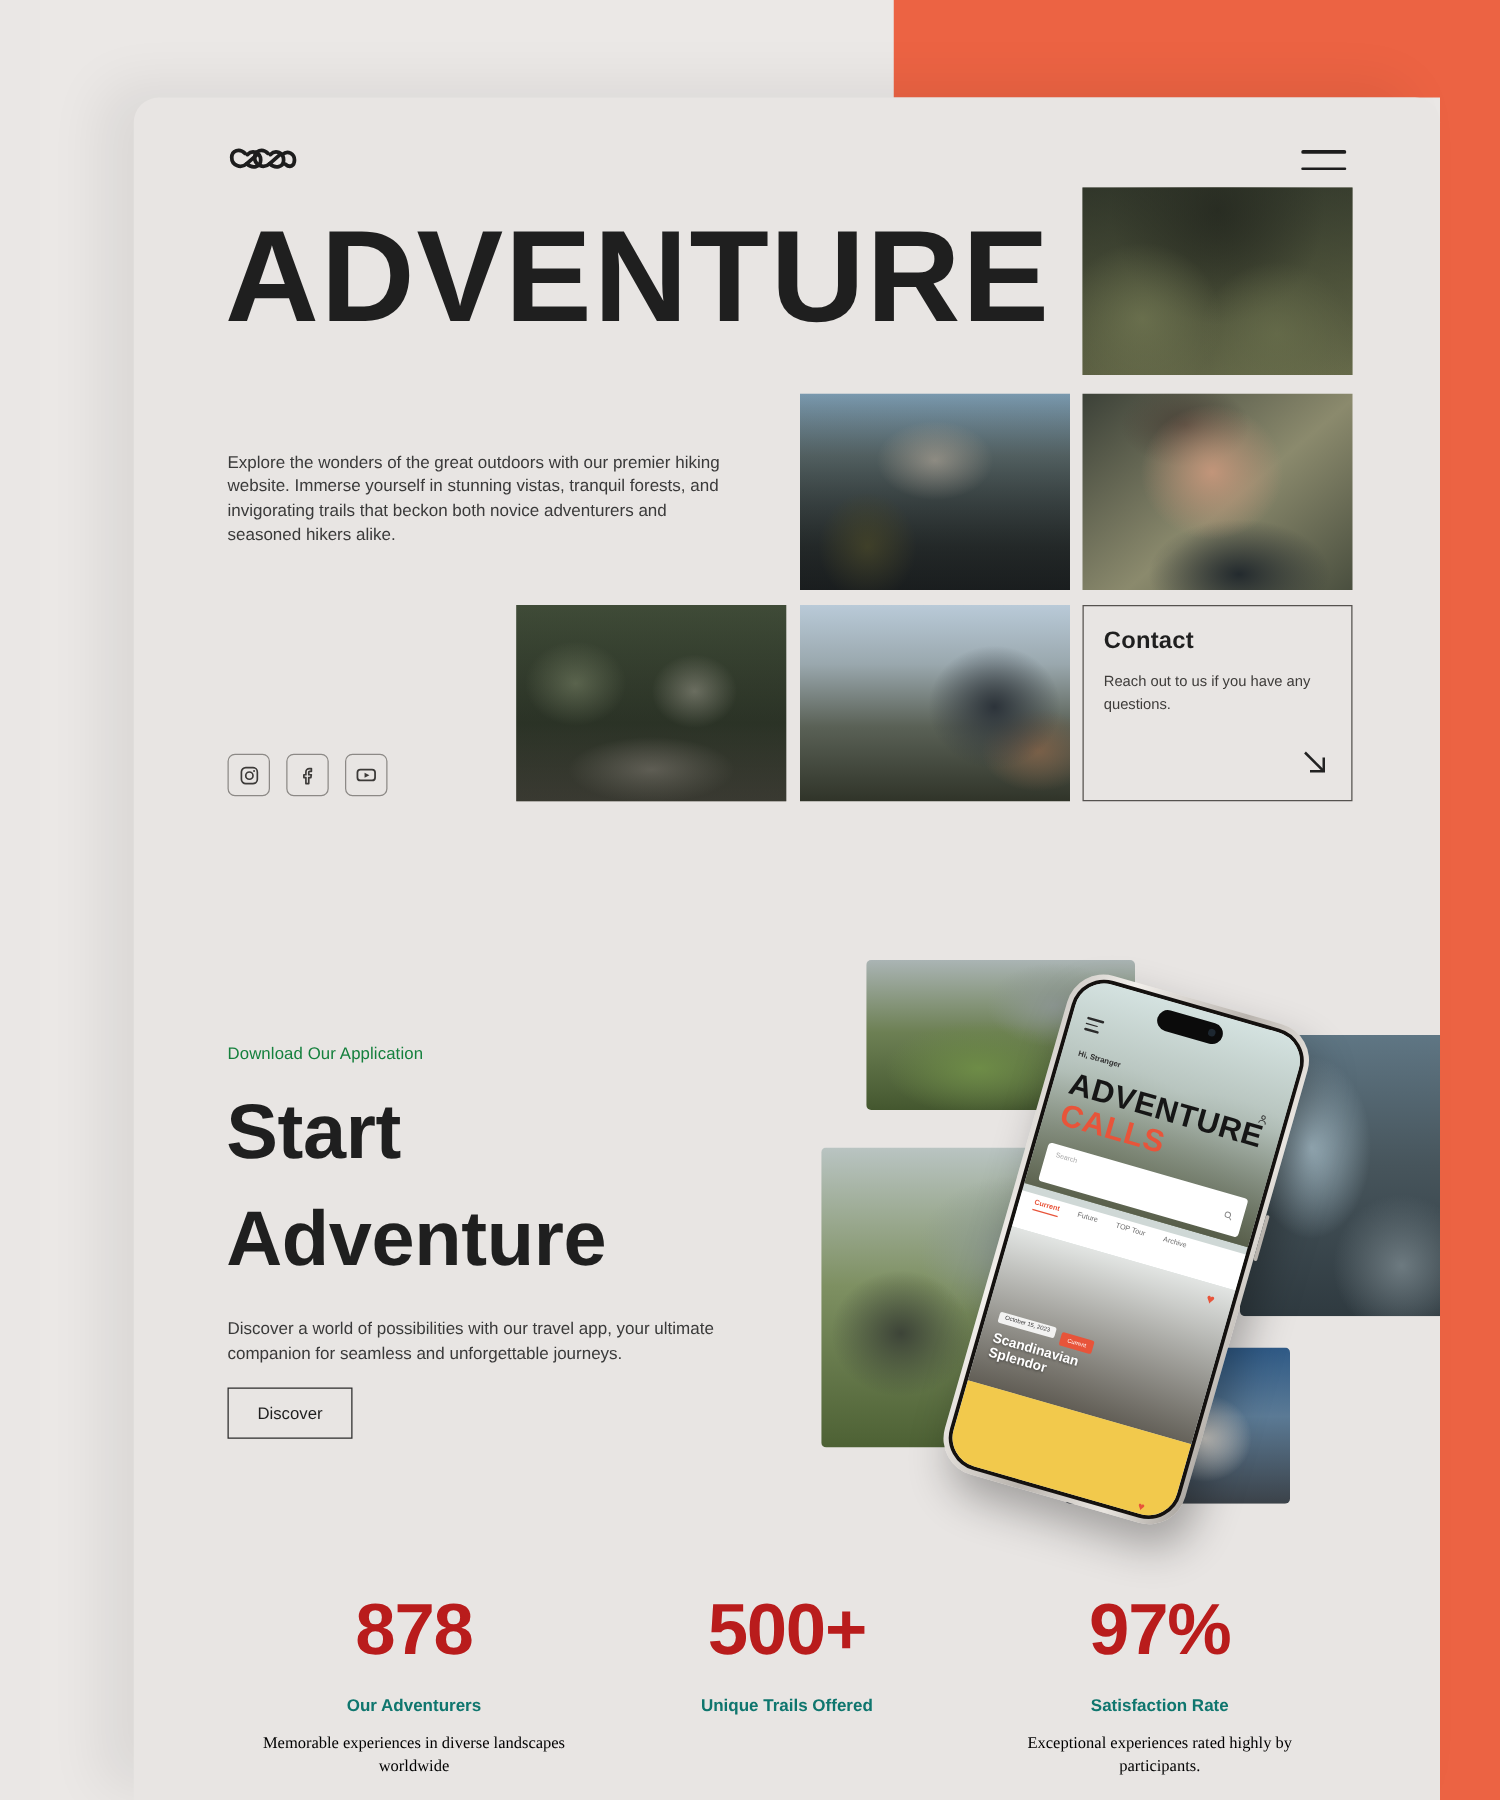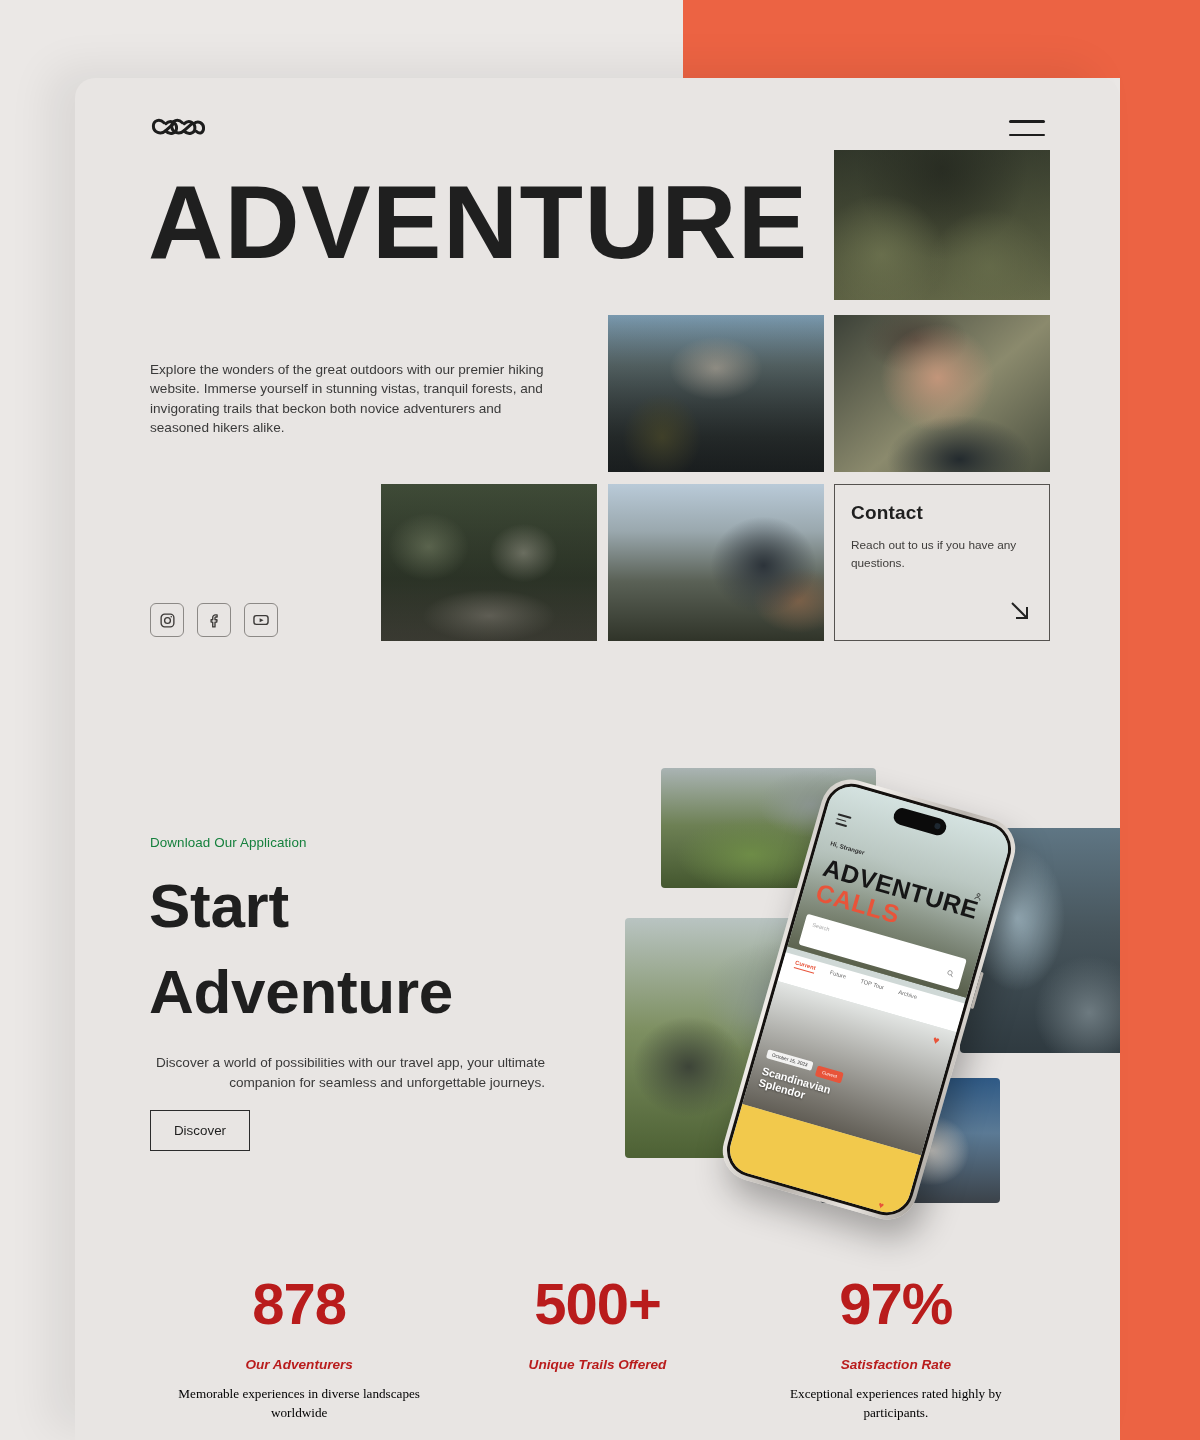--- a/index.html
+++ b/index.html
@@ -11,20 +11,21 @@
     font-family: "Liberation Sans", sans-serif;
     background: #EAE7E5;
   }
 
   
   #stage {
     position: relative;
     width: 1168px;
     height: 1440px;
     background: #EBE8E6;
+    margin-left: 32px;
   }
   .bg-orange-top {
     position: absolute;
     left: 683px; top: 0;
     width: 517px; height: 78px;
     background: #EC6343;
   }
   .bg-orange-right {
     position: absolute;
     left: 1120px; top: 0;
@@ -130,21 +131,20 @@
     letter-spacing: -0.3px;
     color: #1F1F1F;
   }
   .app-para {
     position: absolute;
     left: 75px; top: 975px;
     width: 395px;
     font-size: 13.6px;
     line-height: 1.45;
     color: #3A3A3A;
-    text-align: right;
   }
   .download-btn {
     position: absolute;
     left: 75px; top: 1032px;
     width: 100px; height: 41px;
     border: 1.4px solid #2B2B2B;
     background: transparent;
     font-family: "Liberation Sans", sans-serif;
     font-size: 13.4px;
     color: #1F1F1F;
@@ -245,21 +245,21 @@
 
   
   .stats {
     position: absolute;
     left: 75px; top: 1196px;
     width: 895px;
     display: flex;
   }
   .stat { flex: 1; text-align: center; padding: 0 14px; }
   .stat-value { font-size: 58px; font-weight: 800; color: #b91c1c; letter-spacing: -1px; line-height: 1.05; }
-  .stat-label { margin-top: 22px; font-size: 13.6px; font-weight: 700; color: #b91c1c; font-style: italic; }
+  .stat-label { margin-top: 22px; font-size: 13.6px; font-weight: 700; color: #0f766e; }
   .stat-desc { margin-top: 13px; font-size: 13.2px; line-height: 1.42; color: #000000; font-family: Liberation Serif, serif; }
 </style>
 </head>
 <body>
 
 <div id="stage">
 
   <div class="bg-orange-top"></div>
   <div class="bg-orange-right"></div>
 

